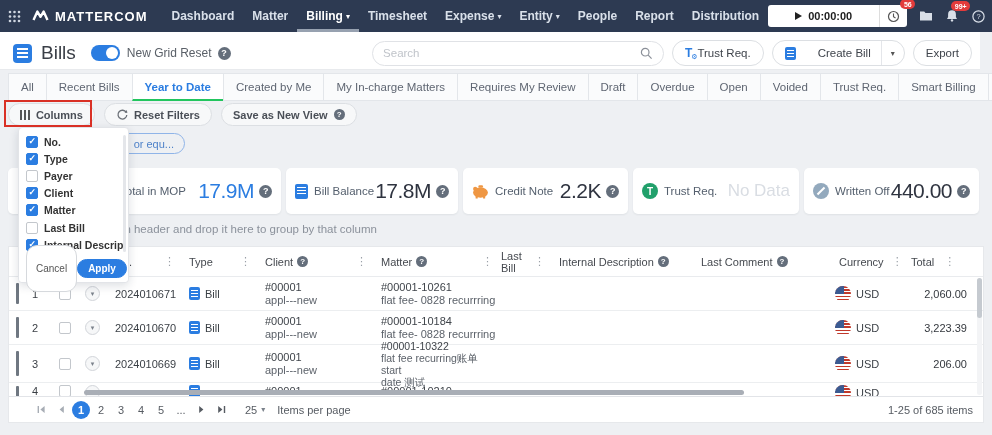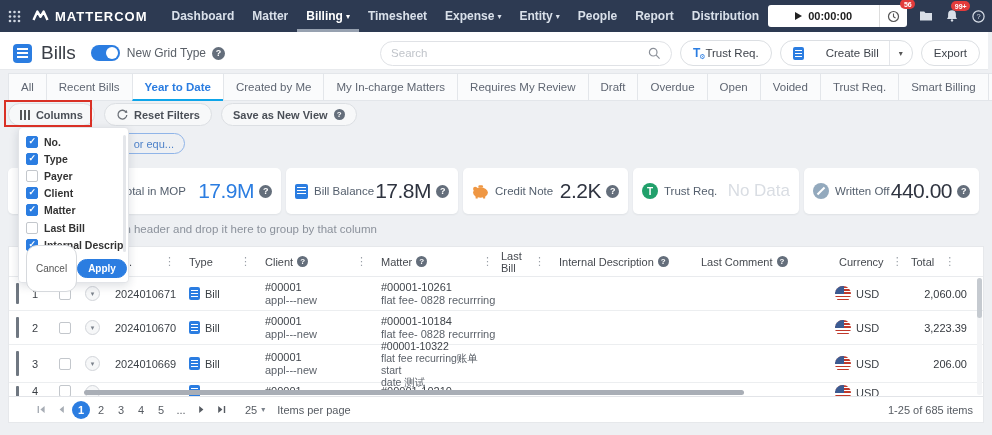--- a/index.html
+++ b/index.html
@@ -20,21 +20,21 @@
   .timer-main{padding:0 27px;display:flex;align-items:center;gap:6px;font-size:11px;font-weight:bold}
   .play-ic{width:0;height:0;border-left:7px solid #222;border-top:4.5px solid transparent;border-bottom:4.5px solid transparent}
   .timer-clock{border-left:1px solid #ddd;height:22px;display:flex;align-items:center;padding:0 7px;position:relative}
   .badge{position:absolute;background:#e23b3b;color:#fff;font-size:7px;font-weight:bold;border-radius:8px;padding:1.5px 3.5px;line-height:1}
   .badge.b56{top:-6px;right:-8px}
   .nav-ic{position:relative;display:flex;align-items:center;cursor:pointer}
   .badge.b99{top:-8px;right:-11px}
   .nav-divider{width:1px;height:16px;background:rgba(255,255,255,.3)}
 
   
-  .pagehead{position:absolute;top:32px;left:0;right:4px;height:38px;background:#fff;border-bottom:1px solid #e8eaed;display:flex;align-items:center;padding:5px 8px 0 13px}
+  .pagehead{position:absolute;top:32px;left:0;right:12px;height:38px;background:#fff;border-bottom:1px solid #e8eaed;display:flex;align-items:center;padding:5px 8px 0 13px}
   .bills-ic{width:19px;height:19px;border-radius:4px;background:#2b7de1;position:relative;flex:0 0 auto}
   .bills-ic::after{content:"";position:absolute;left:4px;right:4px;top:4.5px;height:10px;background:repeating-linear-gradient(180deg,#fff 0 1.6px,transparent 1.6px 4.2px)}
   .page-title{font-size:19px;color:#3a3f47;margin-left:9px}
   .toggle{width:29px;height:16px;border-radius:9px;background:#2b7de1;position:relative;margin-left:15px;cursor:pointer}
   .toggle::after{content:"";position:absolute;right:2px;top:2px;width:12px;height:12px;border-radius:50%;background:#fff}
   .toggle-label{font-size:12px;color:#5a6068;margin-left:7px}
   .q{width:13px;height:13px;border-radius:50%;background:#646e7b;color:#fff;font-size:9px;font-weight:bold;display:inline-flex;align-items:center;justify-content:center;flex:0 0 auto}
   .q.small{width:11px;height:11px;font-size:8px}
   .search{margin-left:auto;width:292px;height:25px;border:1px solid #e0e2e6;border-radius:13px;background:#fff;display:flex;align-items:center;padding:0 10px}
   .search input{border:none;outline:none;flex:1;font-size:11.5px;color:#333;font-family:"Liberation Sans",sans-serif;background:transparent}
@@ -44,21 +44,21 @@
   .t-ic .t-gear{position:absolute;right:-5px;bottom:-1px;font-size:7px;font-family:"DejaVu Sans",sans-serif}
   .createbill{display:flex;margin-left:8px;border:1px solid #dcdfe3;border-radius:14px;background:#fff;height:26px;align-items:stretch;cursor:pointer}
   .cb-main{display:flex;align-items:center;gap:22px;padding:0 10px 0 12px;font-size:11.5px;color:#3f444c}
   .cb-caret{display:flex;align-items:center;padding:0 9px;border-left:1px solid #e4e6ea;color:#555}
   .bill-ic{width:11px;height:13px;background:#2b7de1;border-radius:2px;position:relative;flex:0 0 auto}
   .bill-ic::after{content:"";position:absolute;left:2px;right:2px;top:3px;height:7px;background:repeating-linear-gradient(180deg,#fff 0 1px,transparent 1px 3px)}
 
   
   .tabsrow{position:absolute;top:73px;left:8px;right:8px;height:28px;display:flex}
   .tab{border:1px solid #e3e6ea;background:#fafbfc;color:#5f6672;font-size:11.5px;display:flex;align-items:center;gap:6px;padding:0 12px;margin-right:-1px;white-space:nowrap;cursor:pointer}
-  .tab.active{background:#fff;color:#2b7de1;border-bottom:2px solid #0ea5e9;font-weight:bold}
+  .tab.active{background:#fff;color:#2b7de1;border-bottom:2px solid #22c55e;font-weight:bold}
 
   
   .toolbar{position:absolute;top:103px;left:8px;display:flex;gap:9px;align-items:center}
   .pill{height:23px;border:1px solid #dcdfe3;border-radius:12px;background:#f7f8f9;display:inline-flex;align-items:center;gap:6px;padding:0 11px;font-size:11px;font-weight:bold;color:#4a4f57;cursor:pointer;white-space:nowrap}
   .cols-ic{display:inline-flex;gap:1.5px}
   .cols-ic i{width:2.3px;height:10px;background:#555;display:block}
   .red-annot{position:absolute;left:4px;top:100px;width:88px;height:27px;border:2px solid #d93025;z-index:35;pointer-events:none}
 
   
   .chip{position:absolute;left:96px;top:133px;width:89px;height:21px;border:1px solid #8fb4e8;border-radius:11px;color:#4f82c9;font-size:11px;display:flex;align-items:center;justify-content:flex-end;padding:0 10px;z-index:1;background:transparent}
@@ -245,21 +245,21 @@
       </span>
       <span class="nav-divider"></span>
 
     </div>
   </div>
 
   <div class="pagehead">
     <span class="bills-ic"></span>
     <span class="page-title">Bills</span>
     <span class="toggle"></span>
-    <span class="toggle-label">New Grid Type</span>
+    <span class="toggle-label">New Grid Reset</span>
     <span class="q" style="margin-left:6px">?</span>
     <div class="search">
       <input type="text" placeholder="Search" style="">
       <svg width="13" height="13" viewBox="0 0 13 13">
           <circle cx="5.2" cy="5.2" r="3.8" fill="none" stroke="#8a8f98" stroke-width="1.2"></circle>
           <line x1="8.2" y1="8.2" x2="11.6" y2="11.6" stroke="#8a8f98" stroke-width="1.2"></line>
         </svg>
     </div>
     <span class="hbtn">
       <span class="t-ic">T<span class="t-gear">⚙</span></span>

